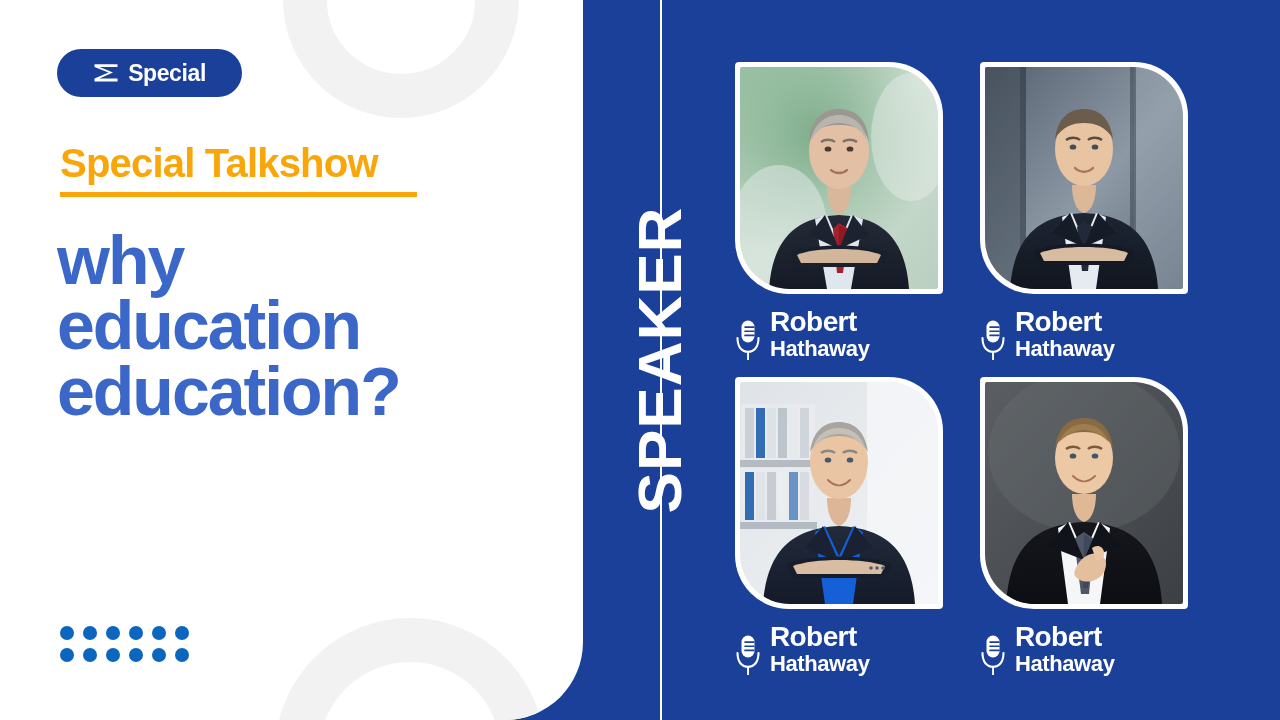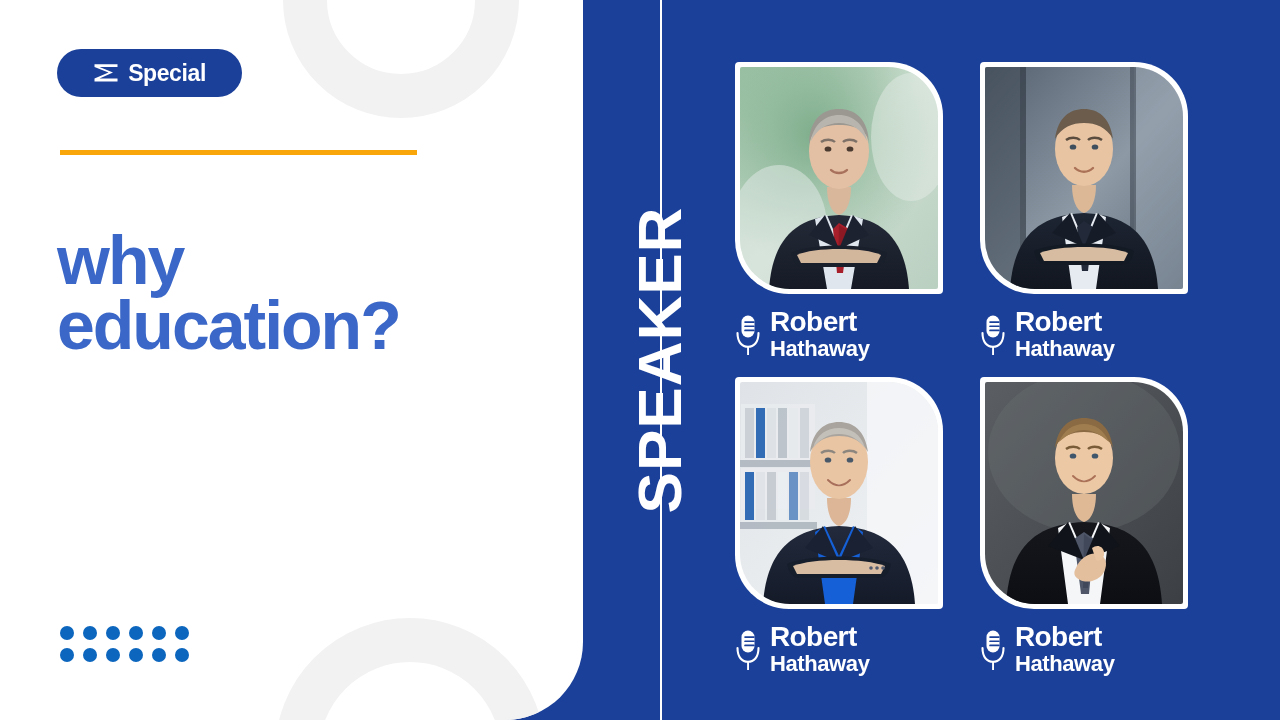--- a/index.html
+++ b/index.html
@@ -160,21 +160,21 @@
     border-top-left-radius:2px;
     border-bottom-right-radius:2px;
     overflow:hidden;
   }
   .photo svg { display:block; width:100%; height:100%; }
 
   
   .name-row {
     margin-top:14px;
     display:flex;
-    align-items:center;
+    align-items:flex-end;
     gap:9px;
   }
   .mic-icon { width:26px; height:42px; flex:none; display:block; }
   .name-text { line-height:1; }
   .name-first {
     display:block;
     color:#ffffff;
     font-size:28px;
     font-weight:bold;
     letter-spacing:-0.6px;
@@ -202,25 +202,27 @@
 
   <div id="logo-pill">
     <svg id="logo-mark" viewBox="0 0 26 20">
       <path d="M1.5 1.2 L24.5 1.2 L24.5 3.9 L6.5 3.9 L20 9.6 L6.5 15.6 L24.5 15.6 L24.5 18.4 L1.5 18.4 L1.5 15.6 L15.5 9.6 L1.5 3.9 Z" fill="#ffffff"></path>
       <circle cx="23.2" cy="17.0" r="1.0" fill="#ffffff"></circle>
     </svg>
     <span id="logo-text">Special</span>
   </div>
 
   <div id="eyebrow-wrap">
+    <div id="eyebrow-text">Special Talkshow</div>
     <div id="eyebrow-rule"></div>
   </div>
 
   <h1 id="headline">
     <span class="hl-line">why</span>
+    <span class="hl-line">education</span>
     <span class="hl-line">education?</span>
   </h1>
 
   <div id="dot-grid">
       <span class="dot"></span>
       <span class="dot"></span>
       <span class="dot"></span>
       <span class="dot"></span>
       <span class="dot"></span>
       <span class="dot"></span>

